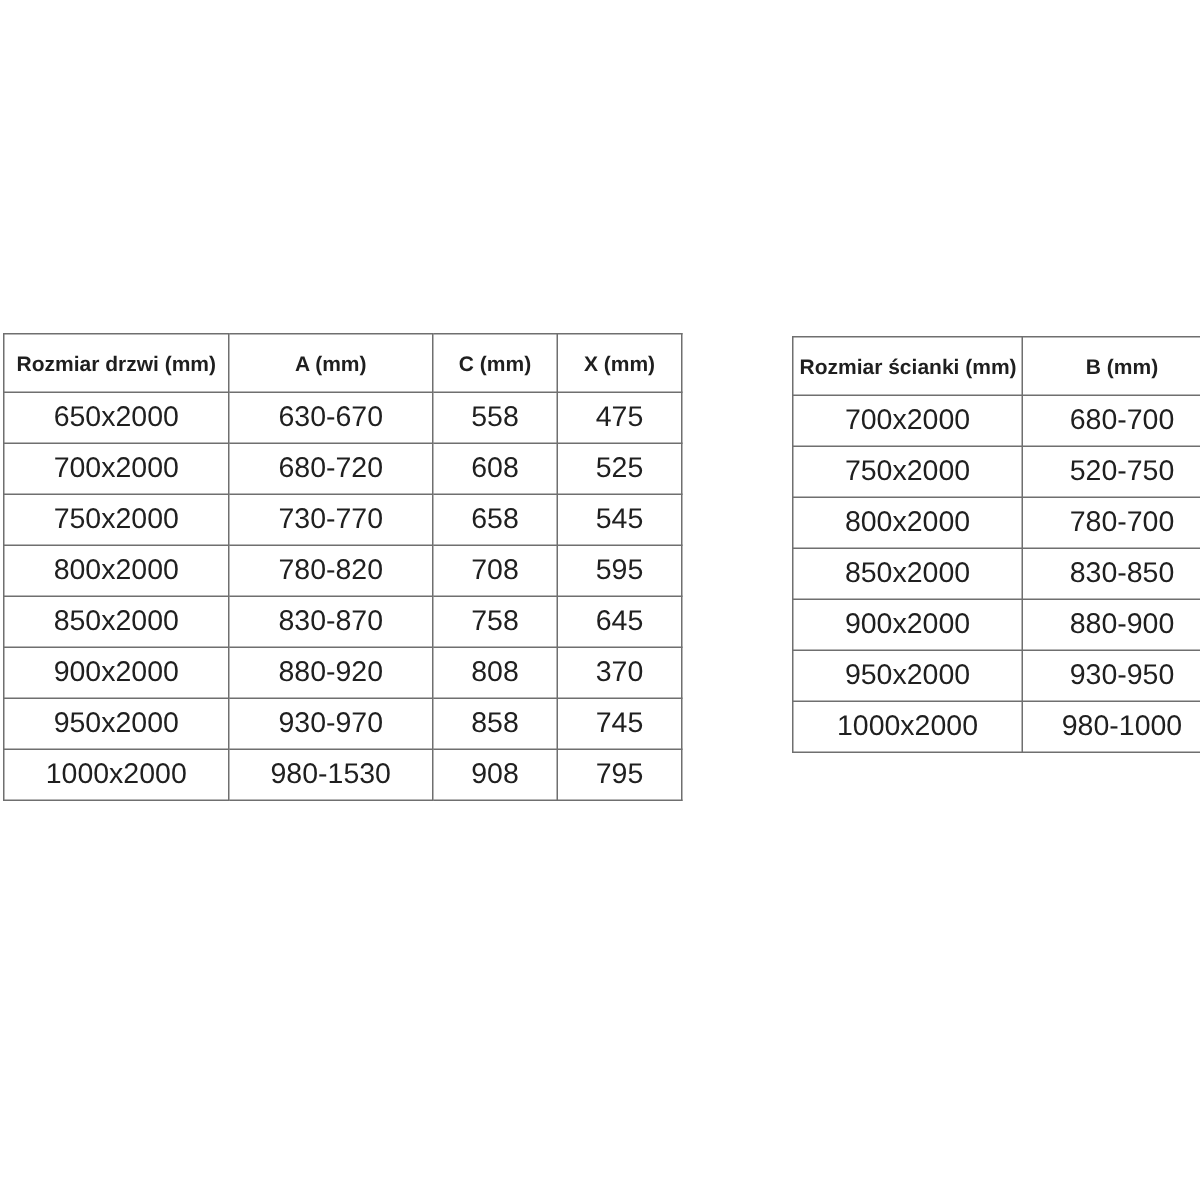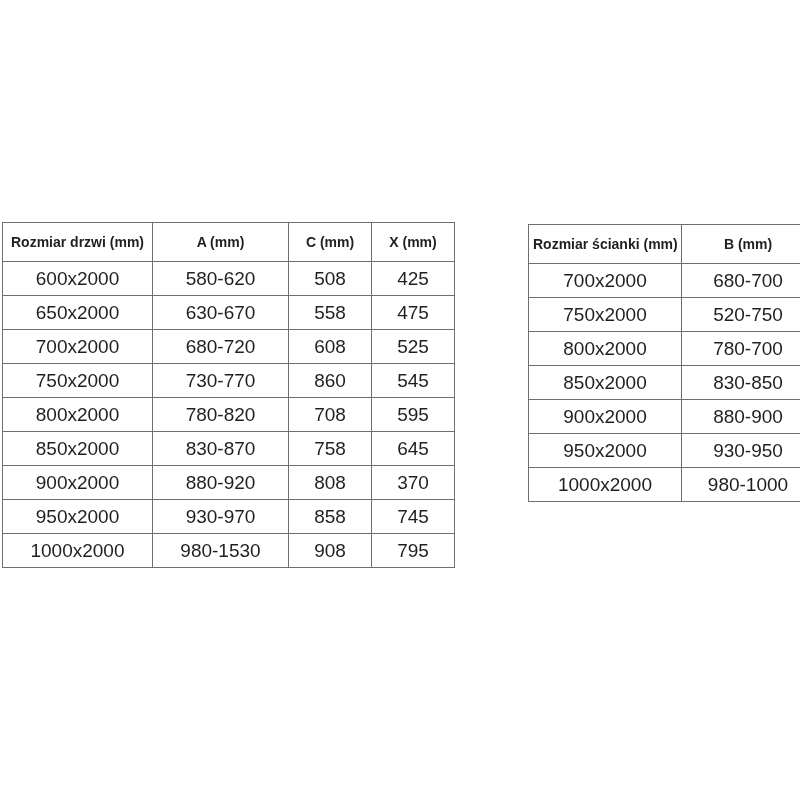--- a/index.html
+++ b/index.html
@@ -73,41 +73,35 @@
     <thead>
       <tr>
         <th>Rozmiar drzwi (mm)</th>
         <th>A (mm)</th>
         <th>C (mm)</th>
         <th>X (mm)</th>
       </tr>
     </thead>
     <tbody>
         <tr>
-          <td>600x2000</td>
-          <td>580-620</td>
-          <td>508</td>
-          <td>425</td>
-        </tr>
-        <tr>
           <td>650x2000</td>
           <td>630-670</td>
           <td>558</td>
           <td>475</td>
         </tr>
         <tr>
           <td>700x2000</td>
           <td>680-720</td>
           <td>608</td>
           <td>525</td>
         </tr>
         <tr>
           <td>750x2000</td>
           <td>730-770</td>
-          <td>860</td>
+          <td>658</td>
           <td>545</td>
         </tr>
         <tr>
           <td>800x2000</td>
           <td>780-820</td>
           <td>708</td>
           <td>595</td>
         </tr>
         <tr>
           <td>850x2000</td>

